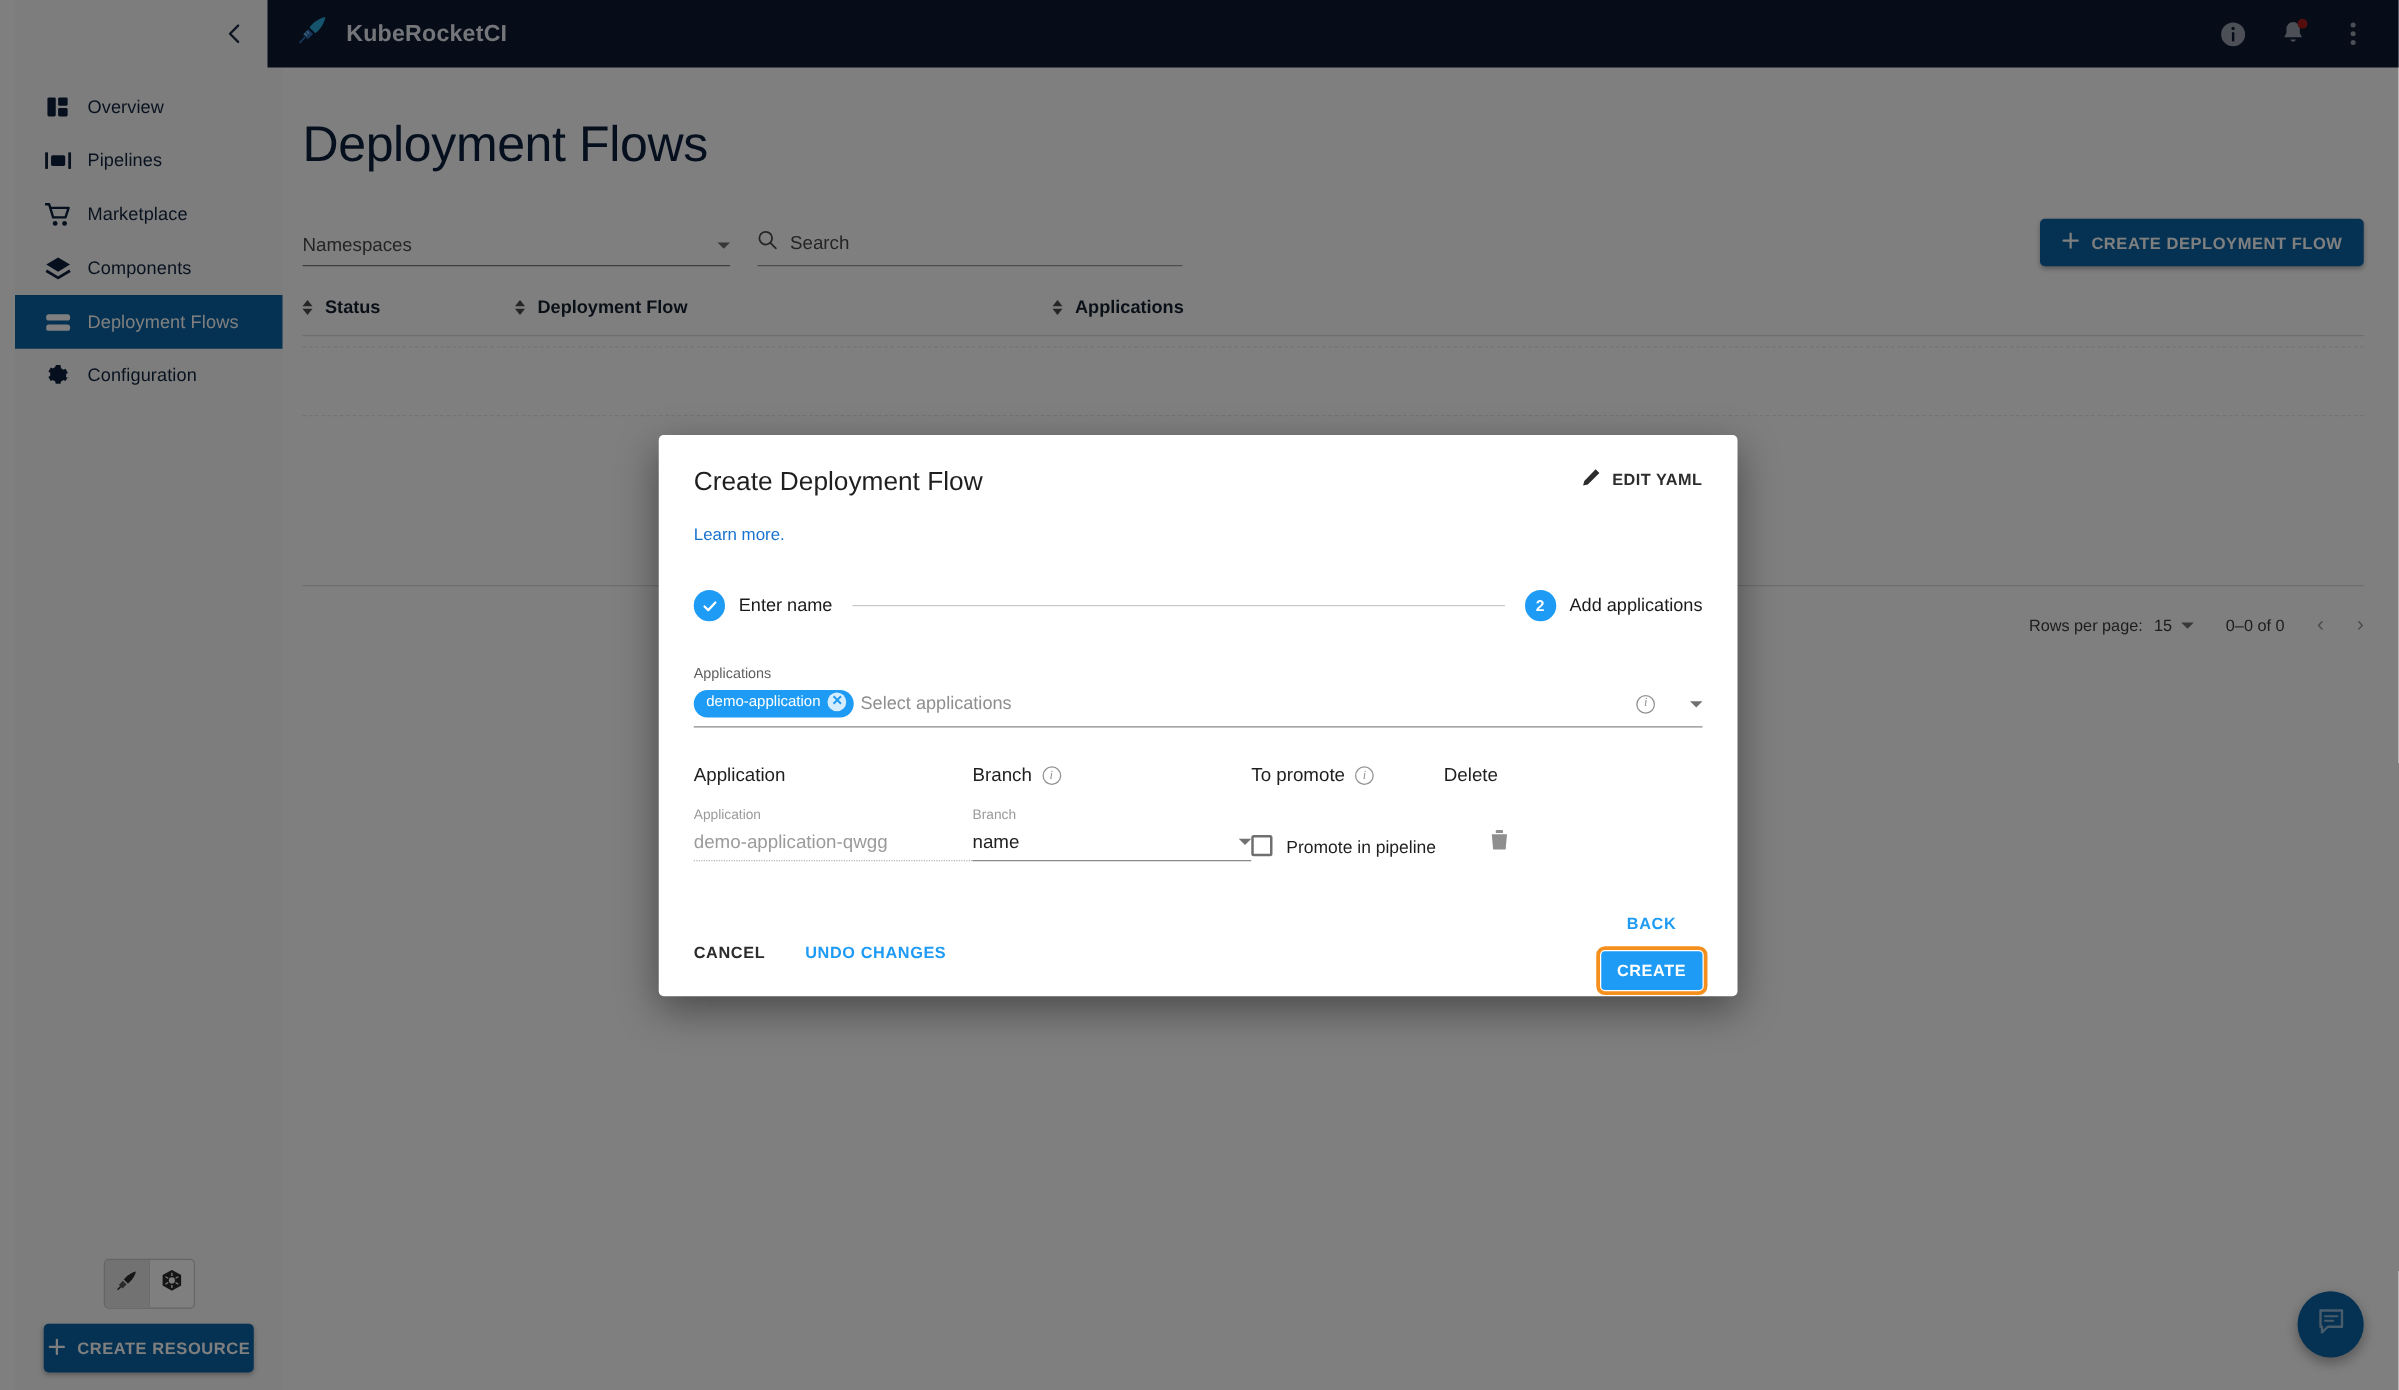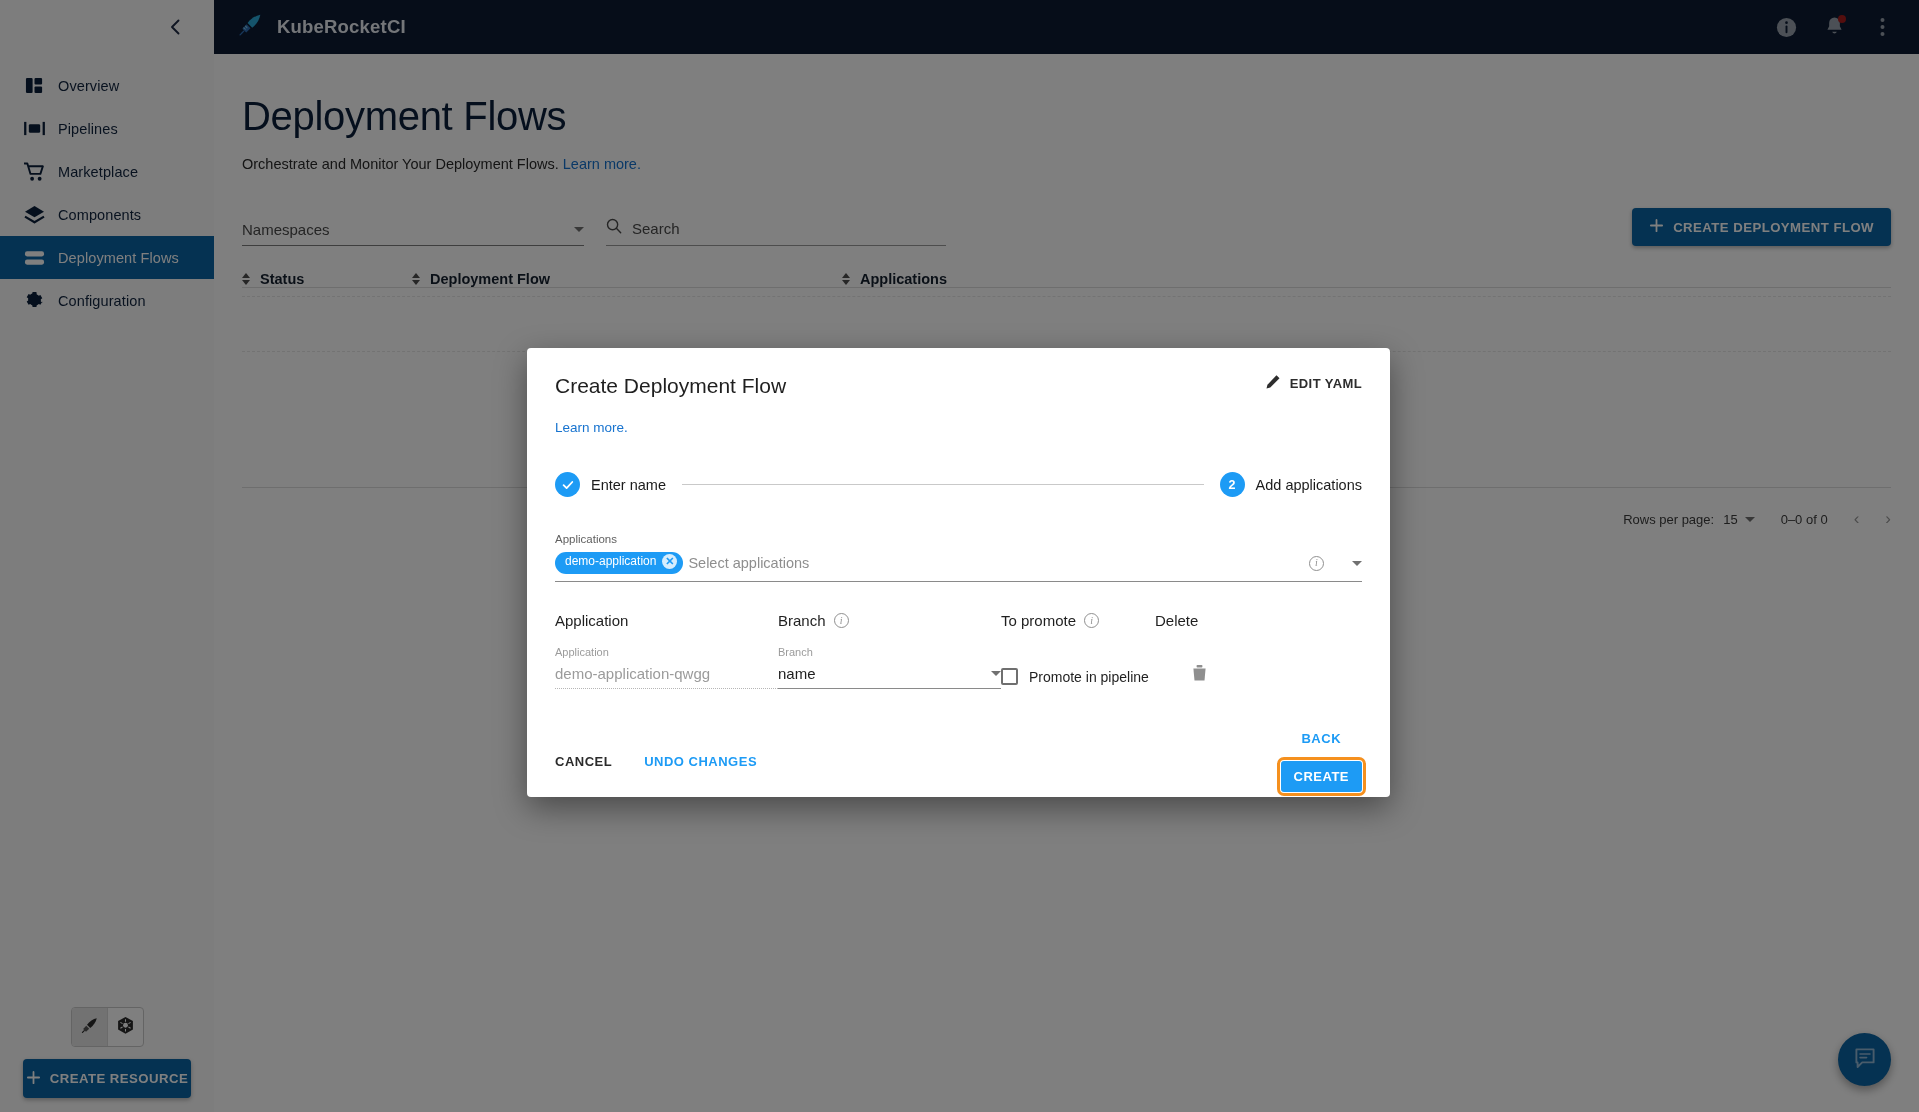--- a/index.html
+++ b/index.html
@@ -9,21 +9,21 @@
     background: #ffffff;
     overflow: hidden;
   }
   #root { position: relative; width: 1919px; height: 1112px; background:#fff; }
 
   
   .scrim { position:absolute; inset:0; background: rgba(0,0,0,0.5); z-index: 40; }
 
   
   .sidebar {
-    position:absolute; left:0; top:0; width:214px; height:1112px;
+    position:absolute; left:12px; top:0; width:214px; height:1112px;
     background:#fafafa; z-index:5;
     display:flex; flex-direction:column;
   }
   .sidebar-top {
     height:54px; display:flex; align-items:center; justify-content:flex-end;
     padding-right:26px; background:#fafafa;
   }
   .collapse-btn {
     width:26px;height:26px;display:flex;align-items:center;justify-content:center;
     color:#1f2b45; font-size:19px; cursor:pointer; line-height:1;
@@ -86,21 +86,21 @@
     display:flex; align-items:center; gap:10px;
   }
   .search-box .ph { font-size:15px; color:#4a4a4a; }
   .create-df-btn {
     margin-left:auto; height:38px; background:#0a64a4; color:#fff; border-radius:4px;
     display:flex;align-items:center;justify-content:center; gap:9px; padding:0 17px;
     font-size:13.2px; font-weight:600; letter-spacing:.45px; cursor:pointer;
     box-shadow:0 2px 4px rgba(0,0,0,.3);
   }
 
-  .thead { margin-top:25px; display:flex; align-items:center; border-bottom:1px solid #dcdcdc; }
+  .thead { margin-top:25px; display:flex; align-items:center; padding-bottom:14px; border-bottom:1px solid #dcdcdc; }
   .th { display:flex; align-items:center; gap:10px; font-size:14.5px; font-weight:700; color:#15202f; }
   .sorticon { display:flex; flex-direction:column; gap:2px; cursor:pointer; }
   .sorticon i { width:0;height:0;border-left:4px solid transparent;border-right:4px solid transparent; display:block; }
   .sorticon i.up { border-bottom:5px solid #4c4c4c; }
   .sorticon i.dn { border-top:5px solid #4c4c4c; }
   .th.c1 { width:170px; }
   .th.c2 { width:430px; }
 
   .tbody { height:192px; border-bottom:1px solid #dcdcdc; position:relative; }
   .skeleton-row { margin-top:8px; height:56px; border:1px dashed #cfcfcf; border-left:none;border-right:none; opacity:.5; }
@@ -349,24 +349,20 @@
             <circle cx="2.5" cy="3" r="2" fill="#98a1ad"></circle>
             <circle cx="2.5" cy="10" r="2" fill="#98a1ad"></circle>
             <circle cx="2.5" cy="17" r="2" fill="#98a1ad"></circle>
           </svg>
       </div>
     </div>
   </div>
 
   <div class="content">
     <div class="page-title">Deployment Flows</div>
-    <div class="page-sub">
-      <span>Orchestrate and Monitor Your Deployment Flows.</span>
-      <a class="lnk">Learn more.</a>
-    </div>
 
     <div class="toolbar">
       <div class="ns-select">
         <span class="v">Namespaces</span>
         <span class="caret"></span>
       </div>
 
       <div class="search-box">
         <span>
           <svg width="16" height="16" viewBox="0 0 17 17">

